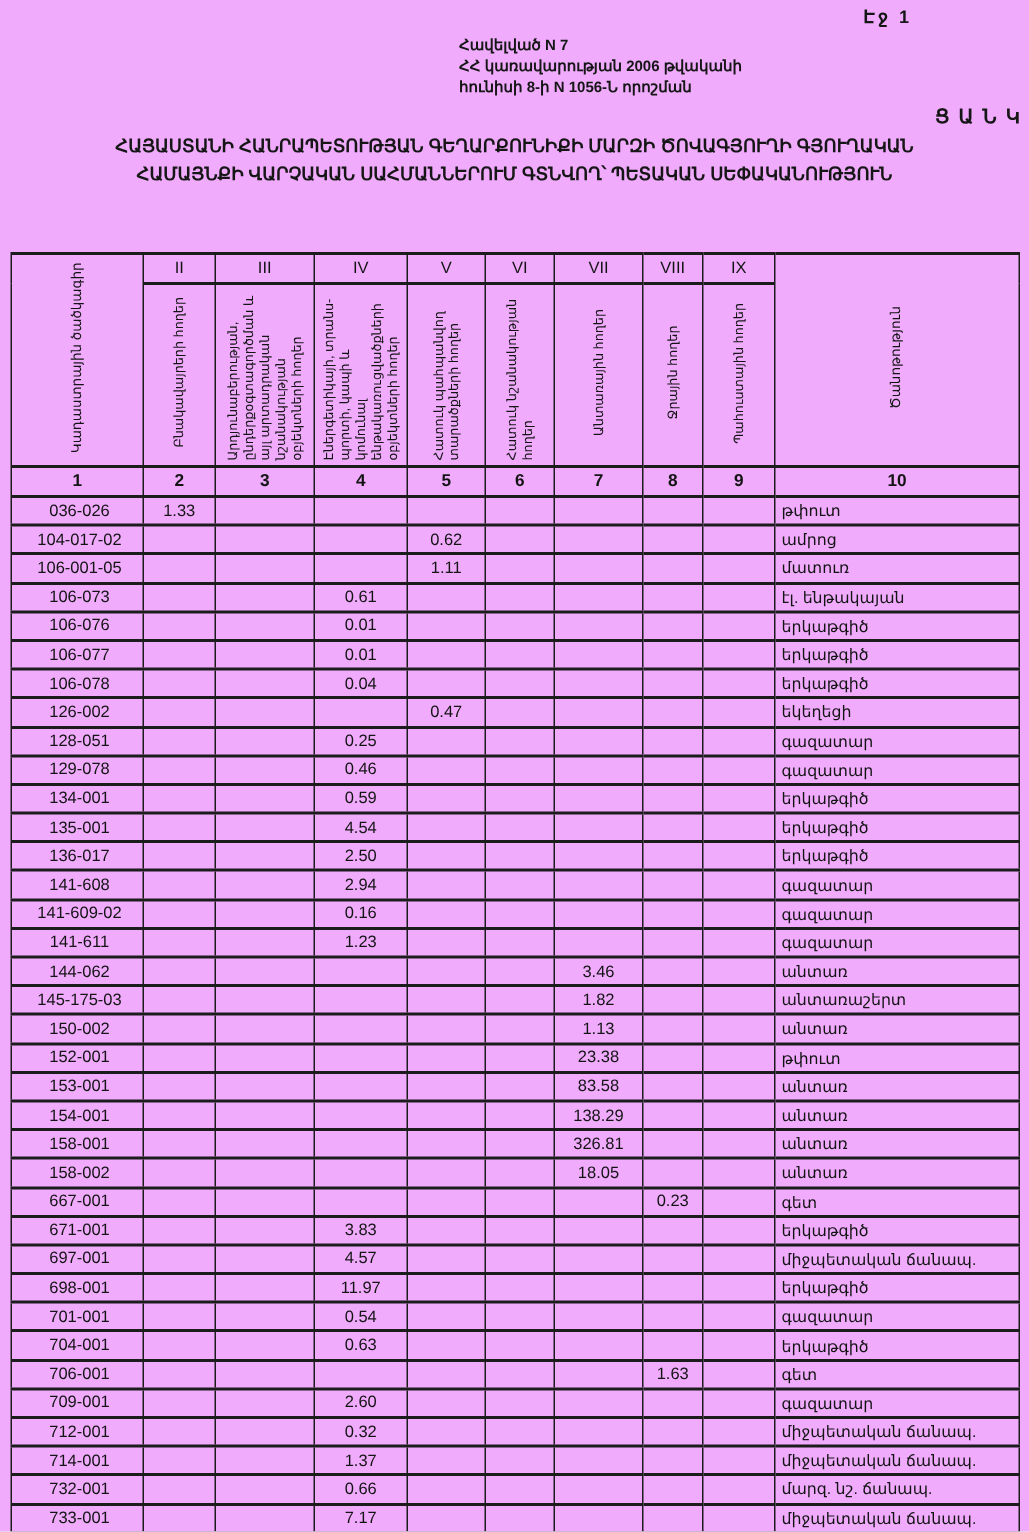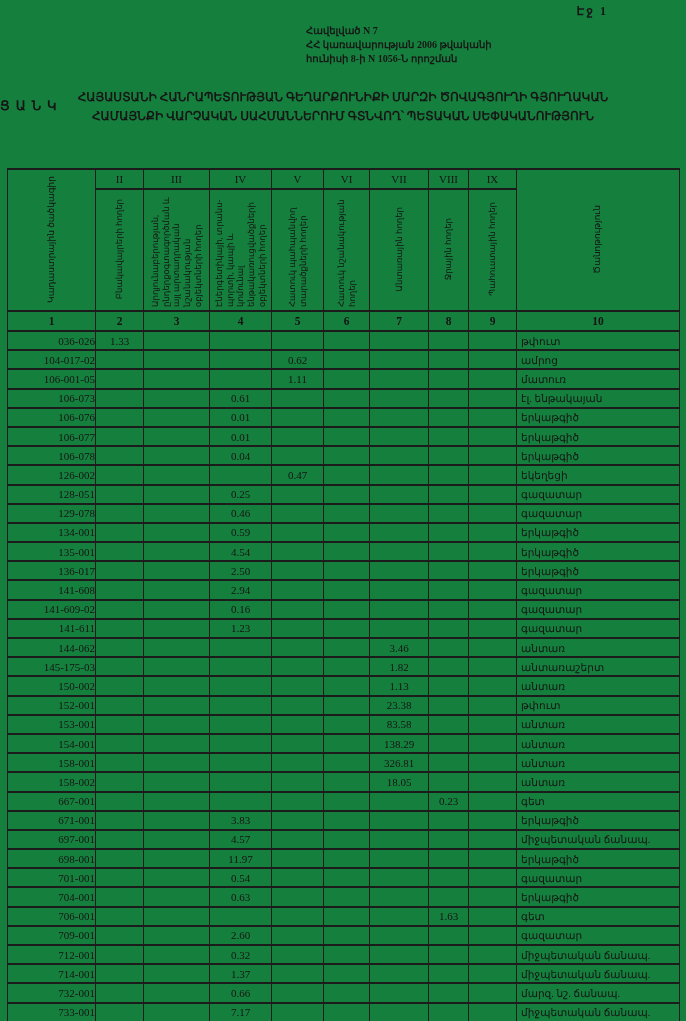--- a/index.html
+++ b/index.html
@@ -5,23 +5,23 @@
   html, body {
     margin: 0;
     padding: 0;
     background: #e8e8e8;
   }
   .page {
     position: relative;
     width: 686px;
     height: 1021px;
     margin: 0 auto;
-    background: #15803d;
+    background: #f0abfc;
     color: #161616;
-    font-family: Liberation Serif, serif;
+    font-family: Liberation Sans, sans-serif;
     overflow: hidden;
   }
   .page-number {
     position: absolute;
     top: 4px;
     right: 78px;
     font-size: 12px;
     font-weight: bold;
     letter-spacing: 2px;
   }
@@ -33,25 +33,24 @@
     text-align: left;
     font-size: 10px;
     font-weight: bold;
     line-height: 14px;
   }
   .doc-title {
     position: absolute;
     top: 70px;
     left: 0;
     width: 100%;
-    text-align: left;
+    text-align: right;
     font-size: 13px;
     font-weight: bold;
     letter-spacing: 6px;
-    margin-top: 28px;
   }
   .doc-subtitle {
     position: absolute;
     top: 88px;
     left: 0;
     width: 100%;
     text-align: center;
     font-size: 12px;
     font-weight: bold;
     line-height: 19px;
@@ -99,21 +98,21 @@
     text-align: left;
   }
   th.span-head .vert { max-height: 136px; font-size: 9px; }
   tr.num-row th {
     height: 18px;
     font-weight: bold;
     font-size: 11.5px;
     text-align: center;
   }
   tbody td { height: 17.2px; text-align: center; font-size: 11px; }
-  tbody td.c-code { text-align: right; padding-left: 3px; }
+  tbody td.c-code { text-align: center; padding-left: 3px; }
   tbody td.c-note { text-align: left; padding-left: 4px; font-size: 10.5px; }
 </style>
 </head>
 <body>
 
 <div class="page">
 
   <div class="page-number">Էջ 1</div>
 
   <div class="appendix-block">

